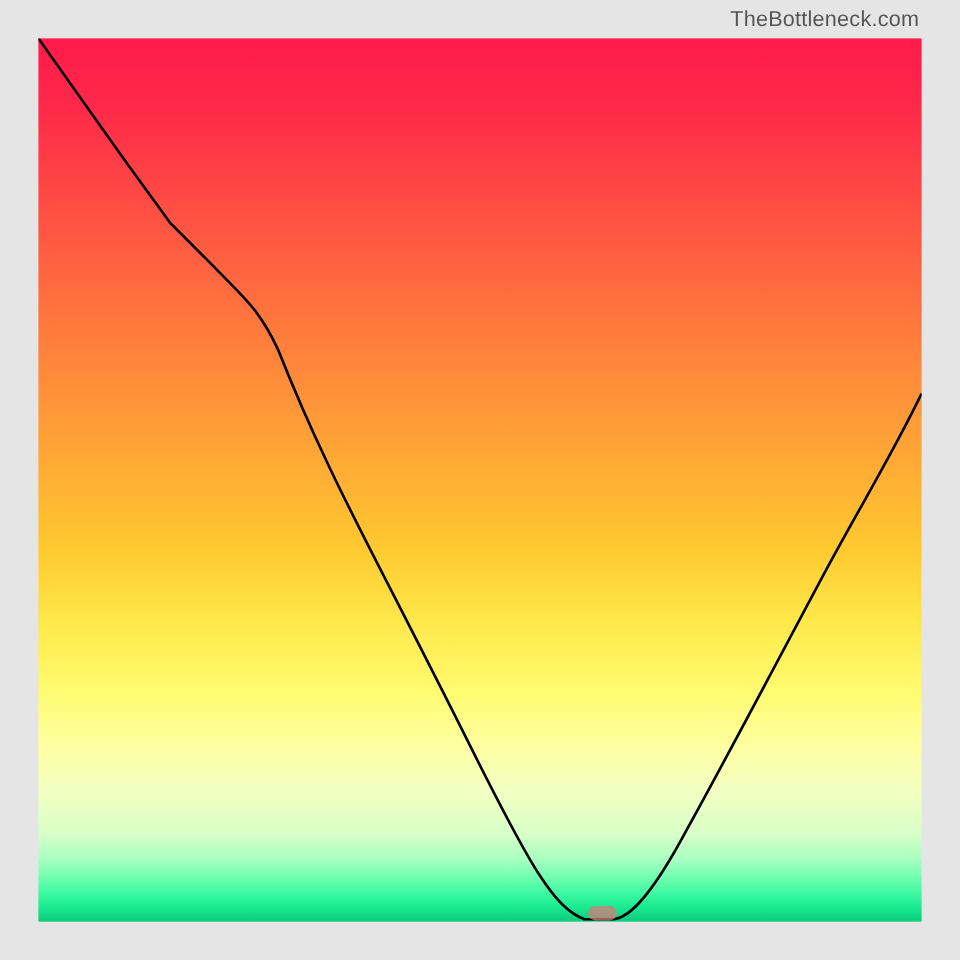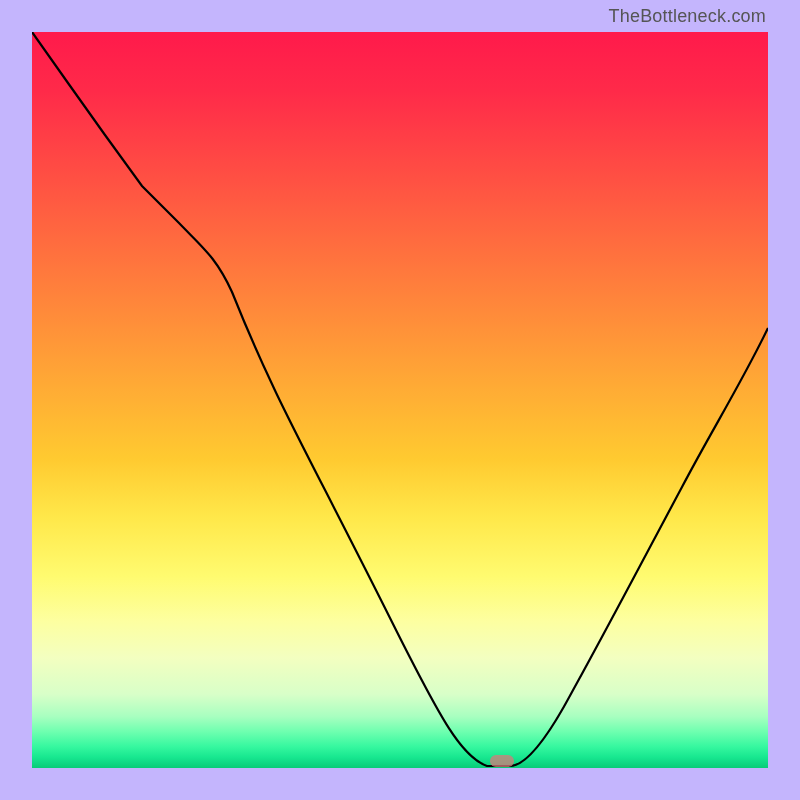--- a/index.html
+++ b/index.html
@@ -8,21 +8,21 @@
     background: #000;
     width: 800px;
     height: 800px;
     overflow: hidden;
     font-family: Arial, sans-serif;
   }
   .container {
     position: relative;
     width: 800px;
     height: 800px;
-    background: #c4b5fd;
+    background: #e5e5e5;
   }
   .plot-area {
     position: absolute;
     left: 32px;
     top: 32px;
     width: 736px;
     height: 736px;
     background: linear-gradient(to bottom,
       #ff1a4b 0%,
       #ff2a49 8%,

